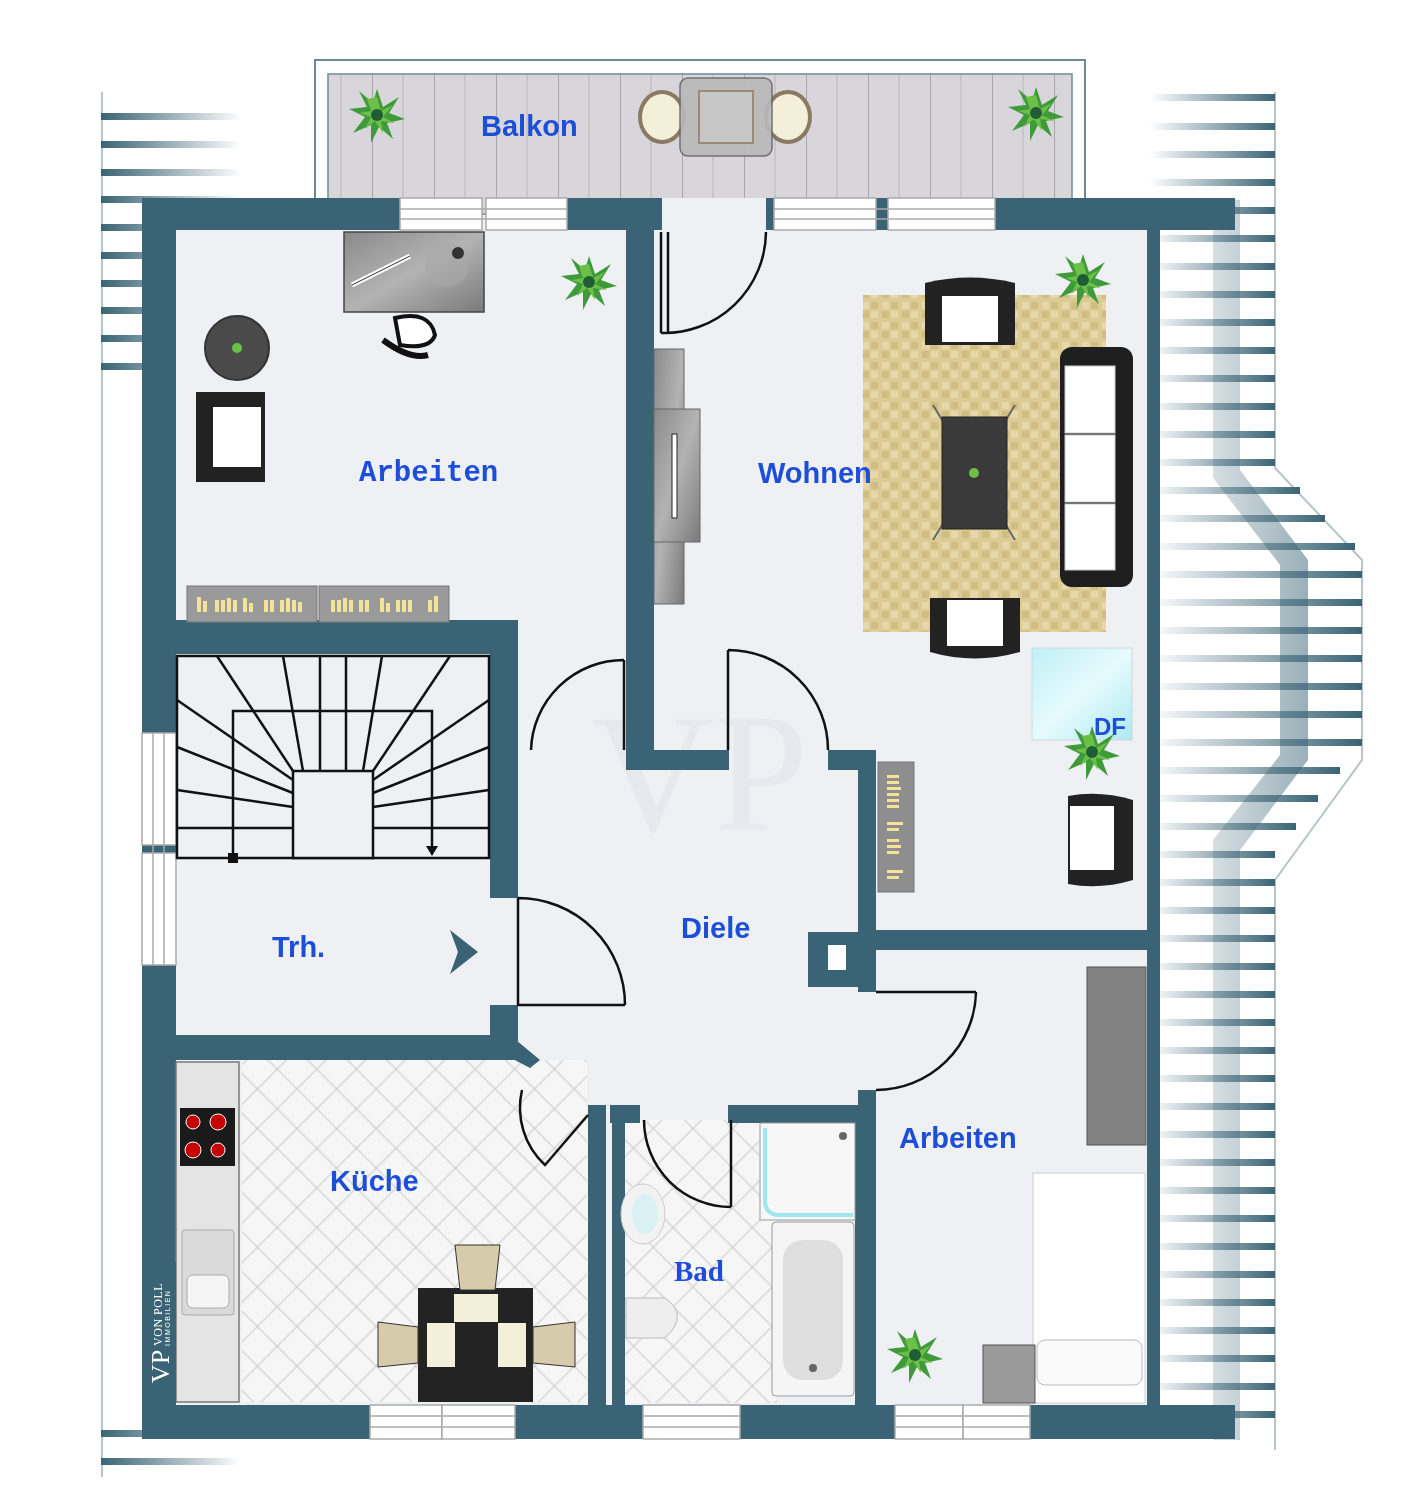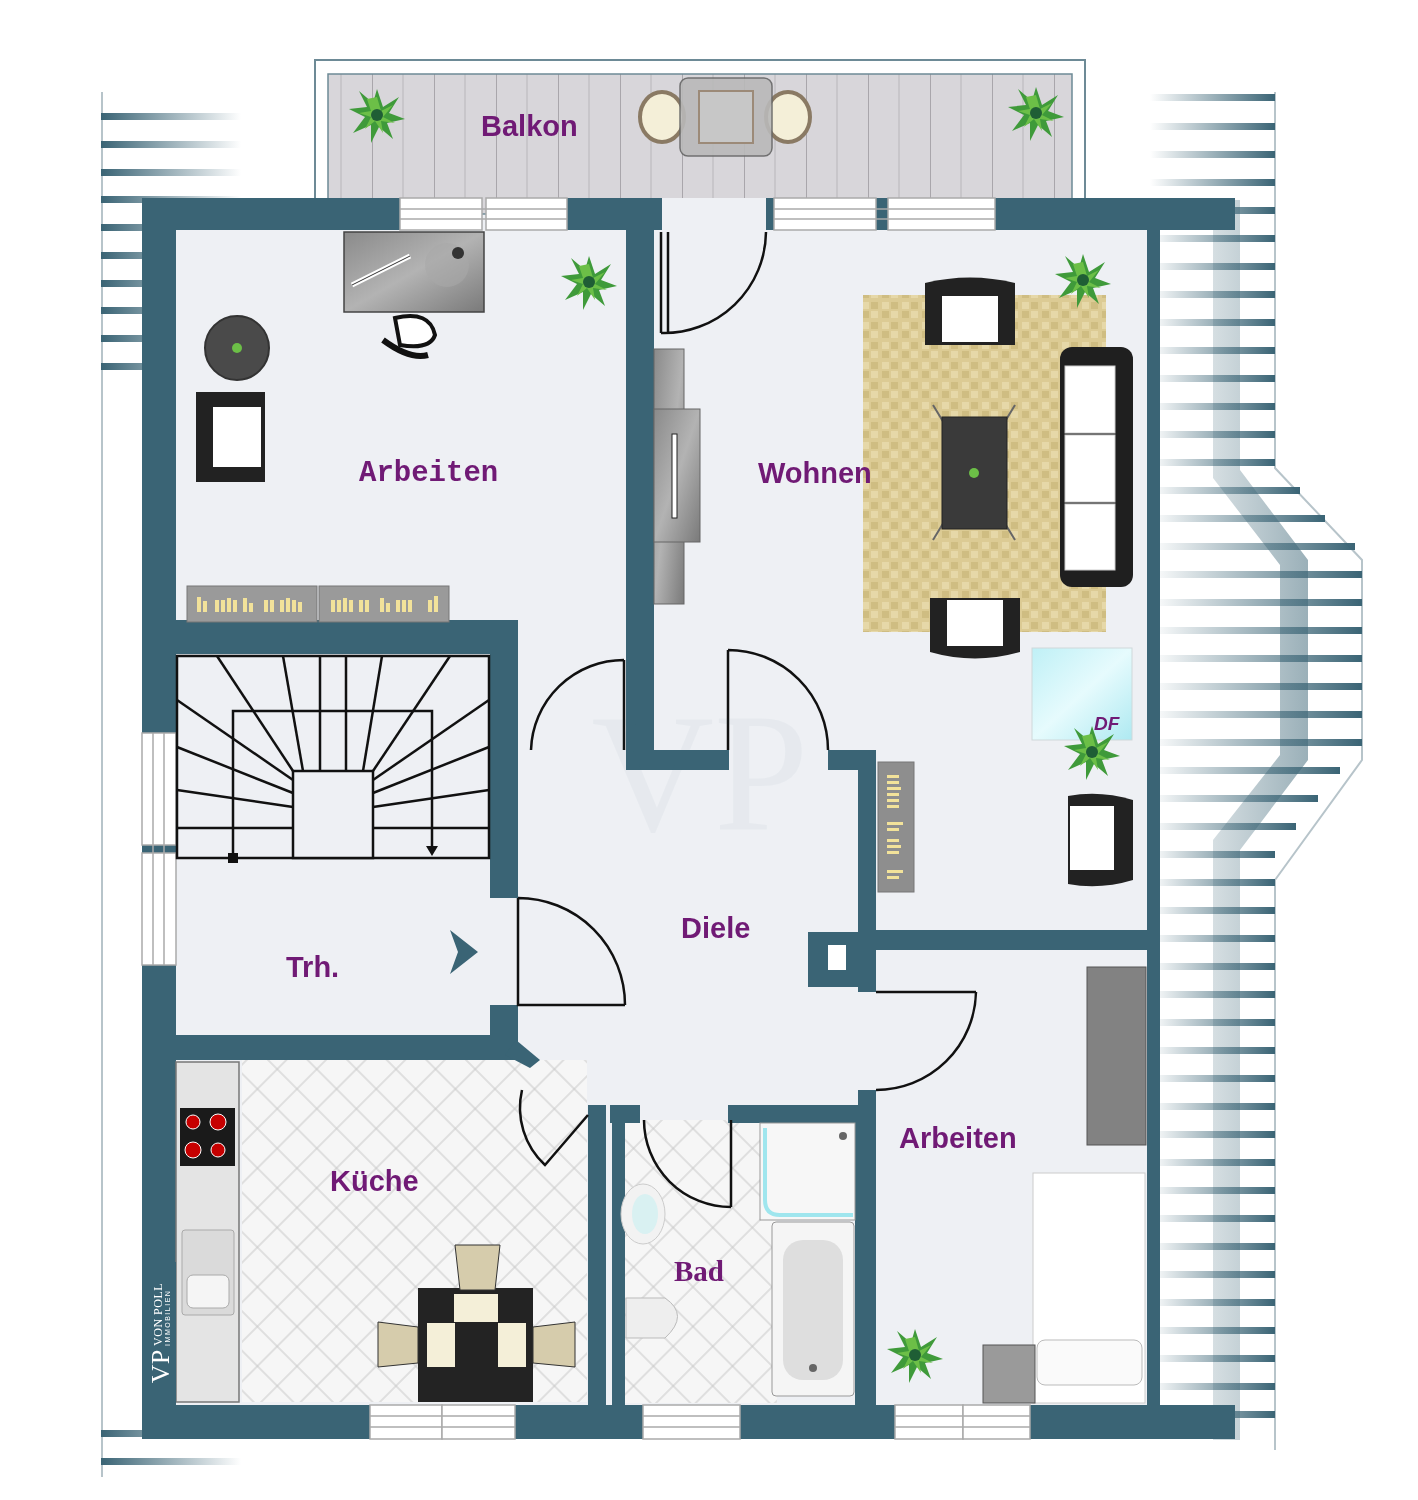--- a/index.html
+++ b/index.html
@@ -1,21 +1,21 @@
 <!DOCTYPE html>
 <html><head>
 <meta charset="utf-8">
 <style>
   html, body { margin: 0; padding: 0; background: #ffffff; }
   body { width: 1418px; height: 1500px; position: relative; overflow: hidden;
          font-family: "Liberation Sans", "DejaVu Sans", sans-serif; }
   #plan { position: absolute; left: 0; top: 0; width: 1418px; height: 1500px; }
-  .room-label { position: absolute; font-weight: bold; color: #701a75; font-size: 29px;
+  .room-label { position: absolute; font-weight: bold; color: #1d4ed8; font-size: 29px;
                 font-family: "Liberation Sans", "DejaVu Sans", sans-serif; white-space: nowrap; }
-  .small-label { font-size: 19px; font-style: italic; }
+  .small-label { font-size: 24px; }
   .logo { position: absolute; left: 146px; top: 1262px; width: 30px; height: 142px;
           background: #3a6475; color: #fff; }
   .logo-inner { position: absolute; left: 50%; top: 50%; transform: translate(-50%,-50%) rotate(-90deg);
                 white-space: nowrap; display: flex; align-items: center; gap: 4px; }
   .logo-vp { font-family: "Liberation Serif", "DejaVu Serif", serif; font-size: 26px; line-height: 1; }
   .logo-text { display: flex; flex-direction: column; line-height: 1; }
   .logo-name { font-family: "Liberation Serif", "DejaVu Serif", serif; font-size: 12px; letter-spacing: 0.5px; }
   .logo-sub { font-size: 7px; letter-spacing: 1.5px; }
 </style>
 </head>
@@ -423,21 +423,21 @@
     <rect x="983" y="1345" width="52" height="58" fill="#9a9a9a" stroke="#555"></rect>
     <use href="#plant" x="915" y="1355"></use>
   </g>
 
   <text x="700" y="830" font-size="170" fill="#3a6475" opacity="0.04" text-anchor="middle" font-family="Liberation Serif, serif">VP</text>
 </svg>
 
 <div class="room-label" style="left:481px; top:110px;">Balkon</div>
 <div class="room-label" style="left:359px; top:457px;font-family:Liberation Mono, monospace;">Arbeiten</div>
 <div class="room-label" style="left:722px; top:457px;margin-left:36px;">Wohnen</div>
-<div class="room-label" style="left:286px; top:931px;margin-top:20px;">Trh.</div>
+<div class="room-label" style="left:272px; top:931px;">Trh.</div>
 <div class="room-label" style="left:669px; top:912px;margin-left:12px;">Diele</div>
 <div class="room-label" style="left:330px; top:1165px;">Küche</div>
 <div class="room-label" style="left:674px; top:1255px;font-family:Liberation Serif, serif;">Bad</div>
 <div class="room-label" style="left:899px; top:1122px;">Arbeiten</div>
 <div class="room-label small-label" style="left:1094px; top:713px;">DF</div>
 
 <div class="logo">
   <div class="logo-inner">
     <span class="logo-vp">VP</span>
     <span class="logo-text">

